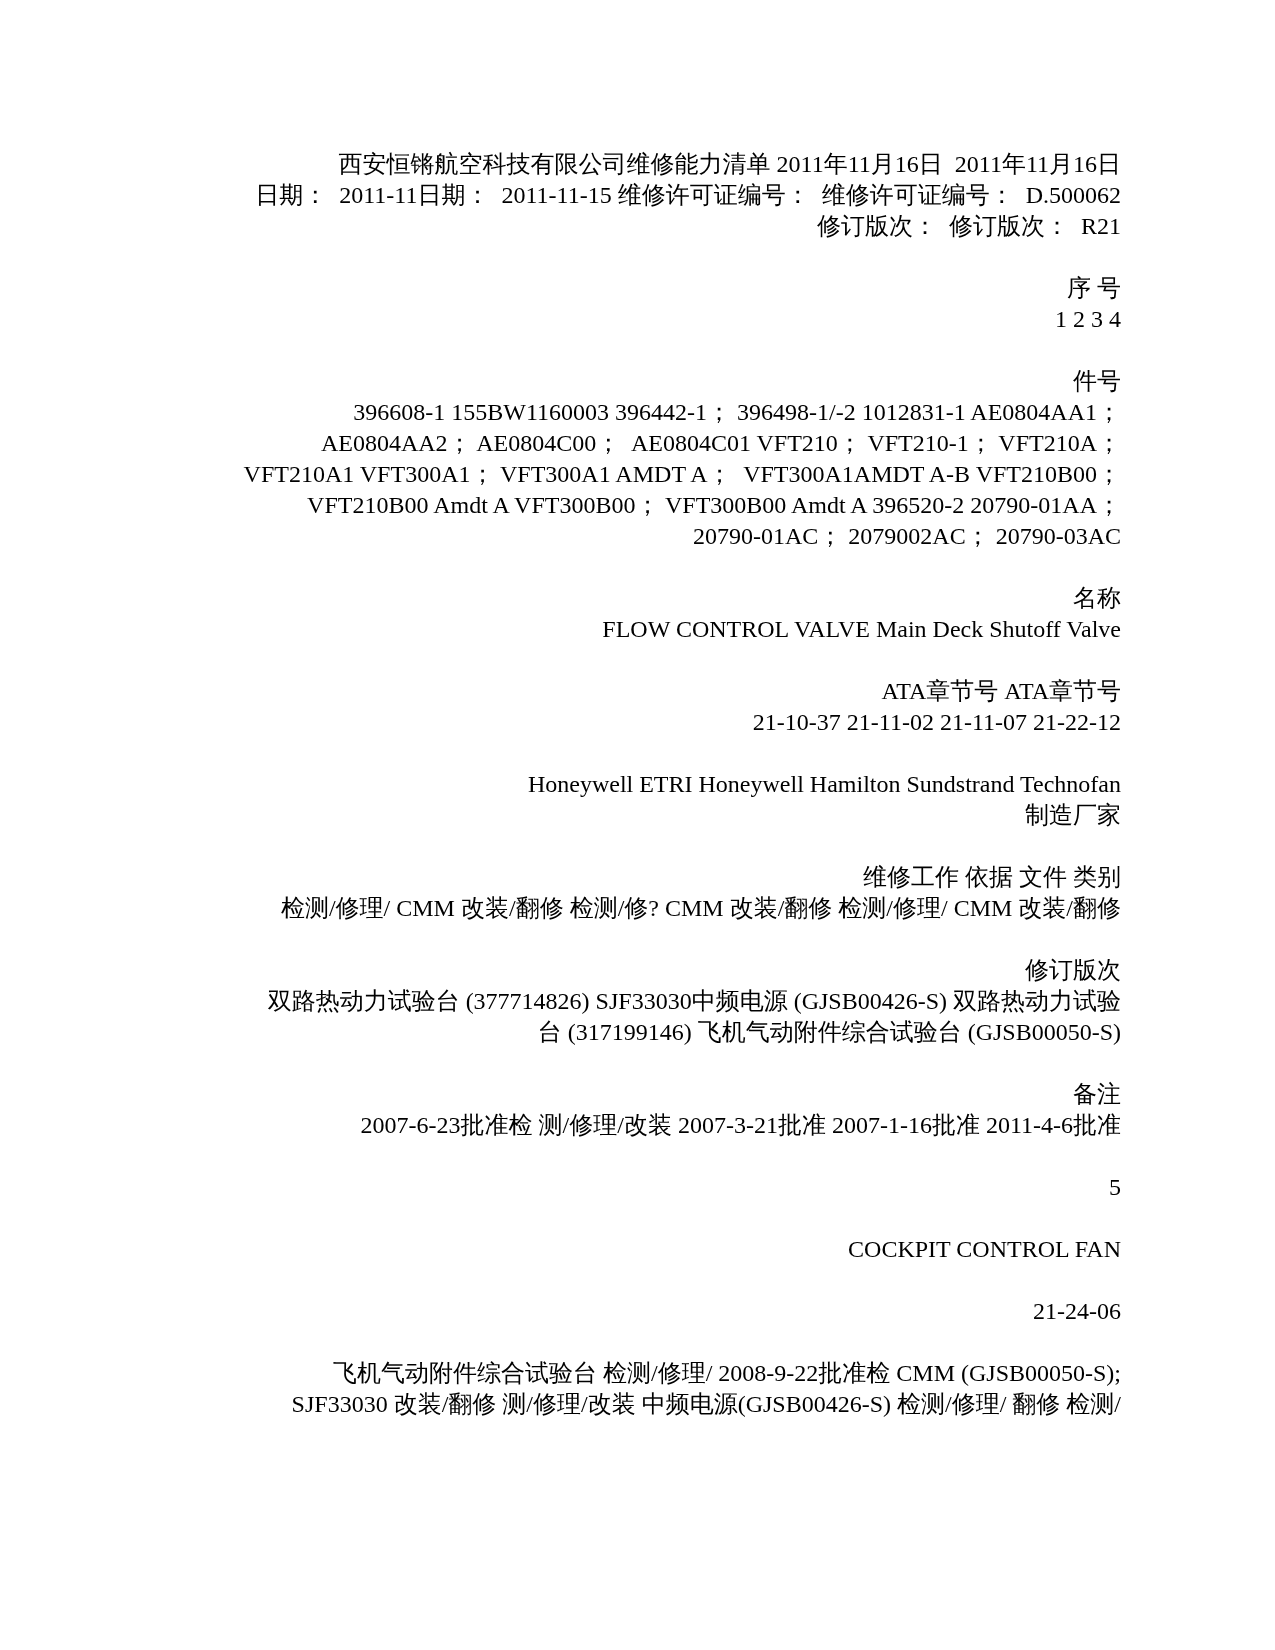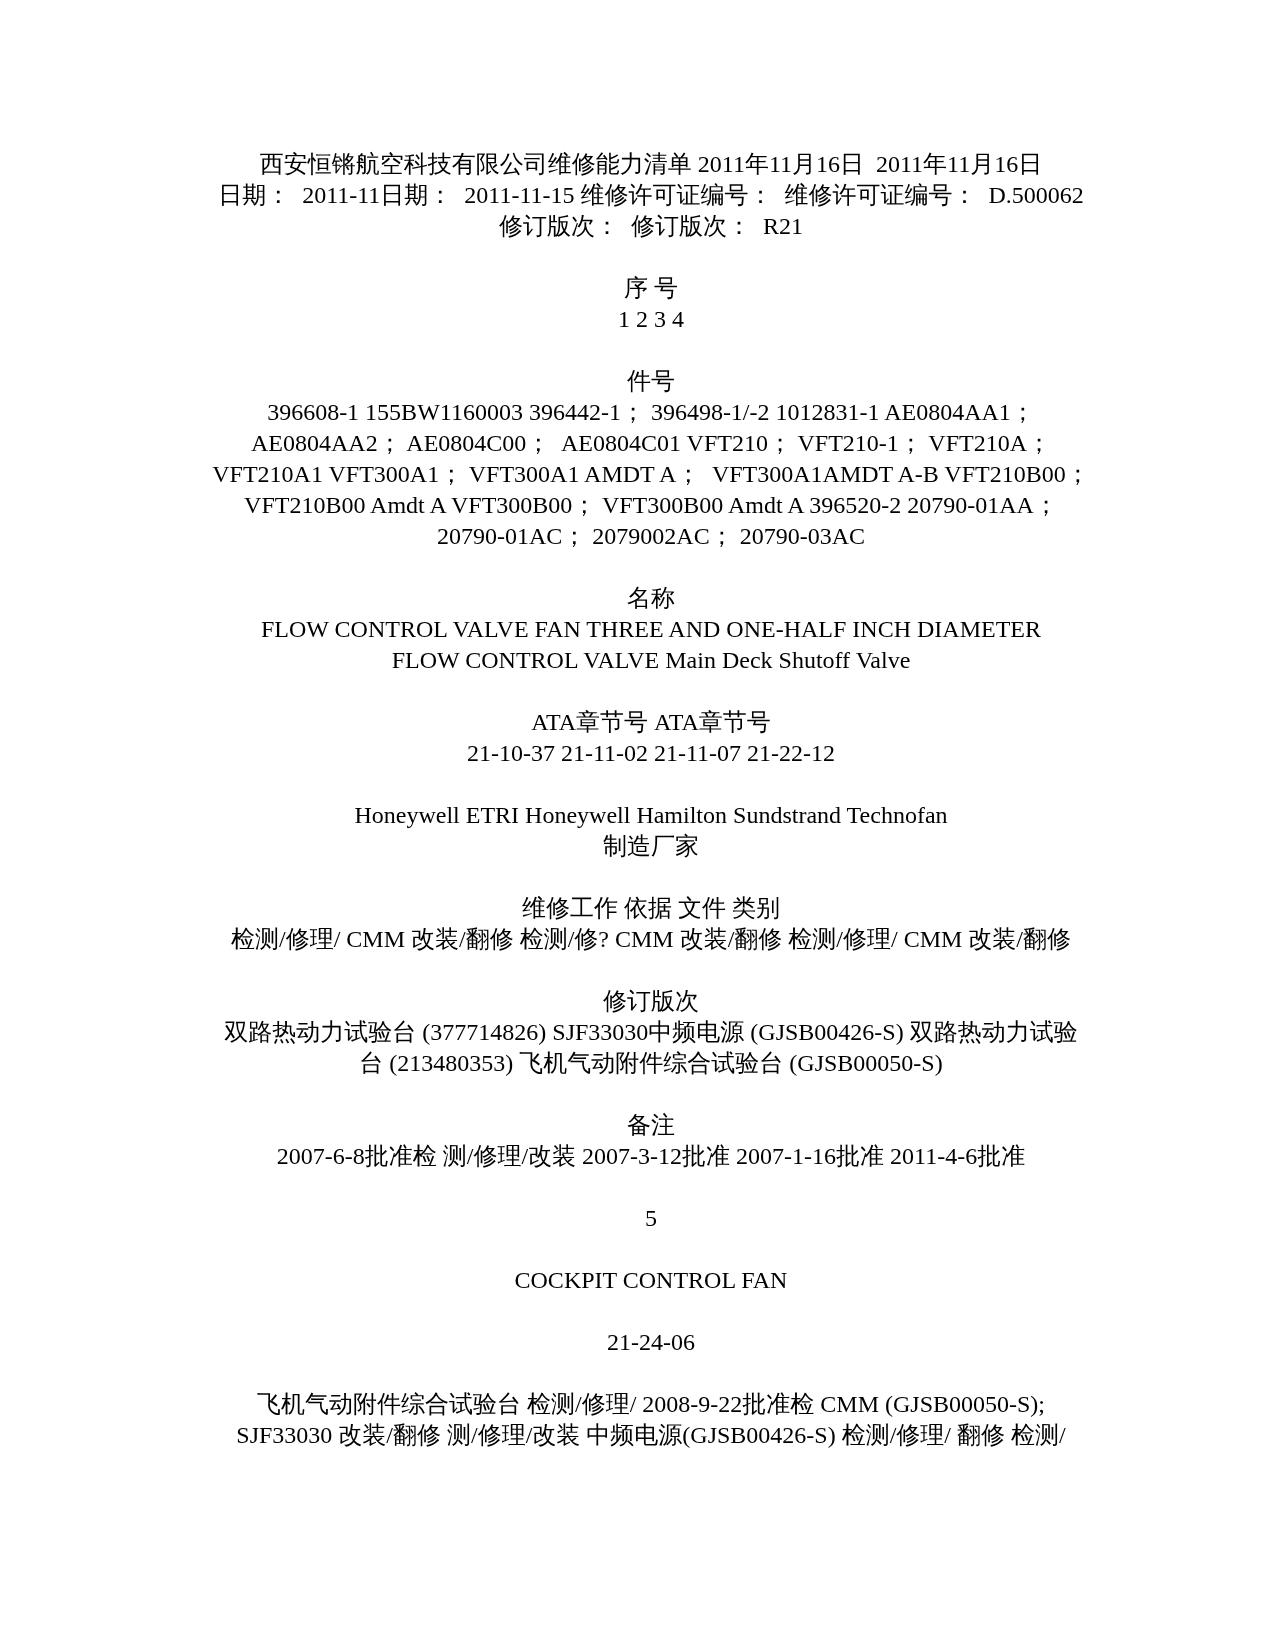--- a/index.html
+++ b/index.html
@@ -23,21 +23,21 @@
   }
   .doc-text {
     position: absolute;
     left: 181px;
     top: 149px;
     width: 940px;
     font-family: "Liberation Serif", "DejaVu Serif", serif;
     font-size: 24px;
     line-height: 31px;
     color: #000000;
-    text-align: center;
+    text-align: right;
   }
   .line {
     white-space: pre-wrap;
     min-height: 31px;
   }
   .line.blank {
     min-height: 31px;
   }
 </style>
 </head>
@@ -53,38 +53,37 @@
       <div class="line">1 2 3 4</div>
       <div class="line blank">&nbsp;</div>
       <div class="line">件号</div>
       <div class="line">396608-1 155BW1160003 396442-1； 396498-1/-2 1012831-1 AE0804AA1；</div>
       <div class="line">AE0804AA2； AE0804C00；  AE0804C01 VFT210； VFT210-1； VFT210A；</div>
       <div class="line">VFT210A1 VFT300A1； VFT300A1 AMDT A；  VFT300A1AMDT A-B VFT210B00；</div>
       <div class="line">VFT210B00 Amdt A VFT300B00； VFT300B00 Amdt A 396520-2 20790-01AA；</div>
       <div class="line">20790-01AC； 2079002AC； 20790-03AC</div>
       <div class="line blank">&nbsp;</div>
       <div class="line">名称</div>
-      <div class="line">FLOW CONTROL VALVE FAN THREE AND ONE-HALF INCH DIAMETER</div>
       <div class="line">FLOW CONTROL VALVE Main Deck Shutoff Valve</div>
       <div class="line blank">&nbsp;</div>
       <div class="line">ATA章节号 ATA章节号</div>
       <div class="line">21-10-37 21-11-02 21-11-07 21-22-12</div>
       <div class="line blank">&nbsp;</div>
       <div class="line">Honeywell ETRI Honeywell Hamilton Sundstrand Technofan</div>
       <div class="line">制造厂家</div>
       <div class="line blank">&nbsp;</div>
       <div class="line">维修工作 依据 文件 类别</div>
       <div class="line">检测/修理/ CMM 改装/翻修 检测/修? CMM 改装/翻修 检测/修理/ CMM 改装/翻修</div>
       <div class="line blank">&nbsp;</div>
       <div class="line">修订版次</div>
       <div class="line">双路热动力试验台 (377714826) SJF33030中频电源 (GJSB00426-S) 双路热动力试验</div>
-      <div class="line">台 (213480353) 飞机气动附件综合试验台 (GJSB00050-S)</div>
+      <div class="line">台 (317199146) 飞机气动附件综合试验台 (GJSB00050-S)</div>
       <div class="line blank">&nbsp;</div>
       <div class="line">备注</div>
-      <div class="line">2007-6-8批准检 测/修理/改装 2007-3-12批准 2007-1-16批准 2011-4-6批准</div>
+      <div class="line">2007-6-23批准检 测/修理/改装 2007-3-21批准 2007-1-16批准 2011-4-6批准</div>
       <div class="line blank">&nbsp;</div>
       <div class="line">5</div>
       <div class="line blank">&nbsp;</div>
       <div class="line">COCKPIT CONTROL FAN</div>
       <div class="line blank">&nbsp;</div>
       <div class="line">21-24-06</div>
       <div class="line blank">&nbsp;</div>
       <div class="line">飞机气动附件综合试验台 检测/修理/ 2008-9-22批准检 CMM (GJSB00050-S);</div>
       <div class="line">SJF33030 改装/翻修 测/修理/改装 中频电源(GJSB00426-S) 检测/修理/ 翻修 检测/</div>
     </div>

